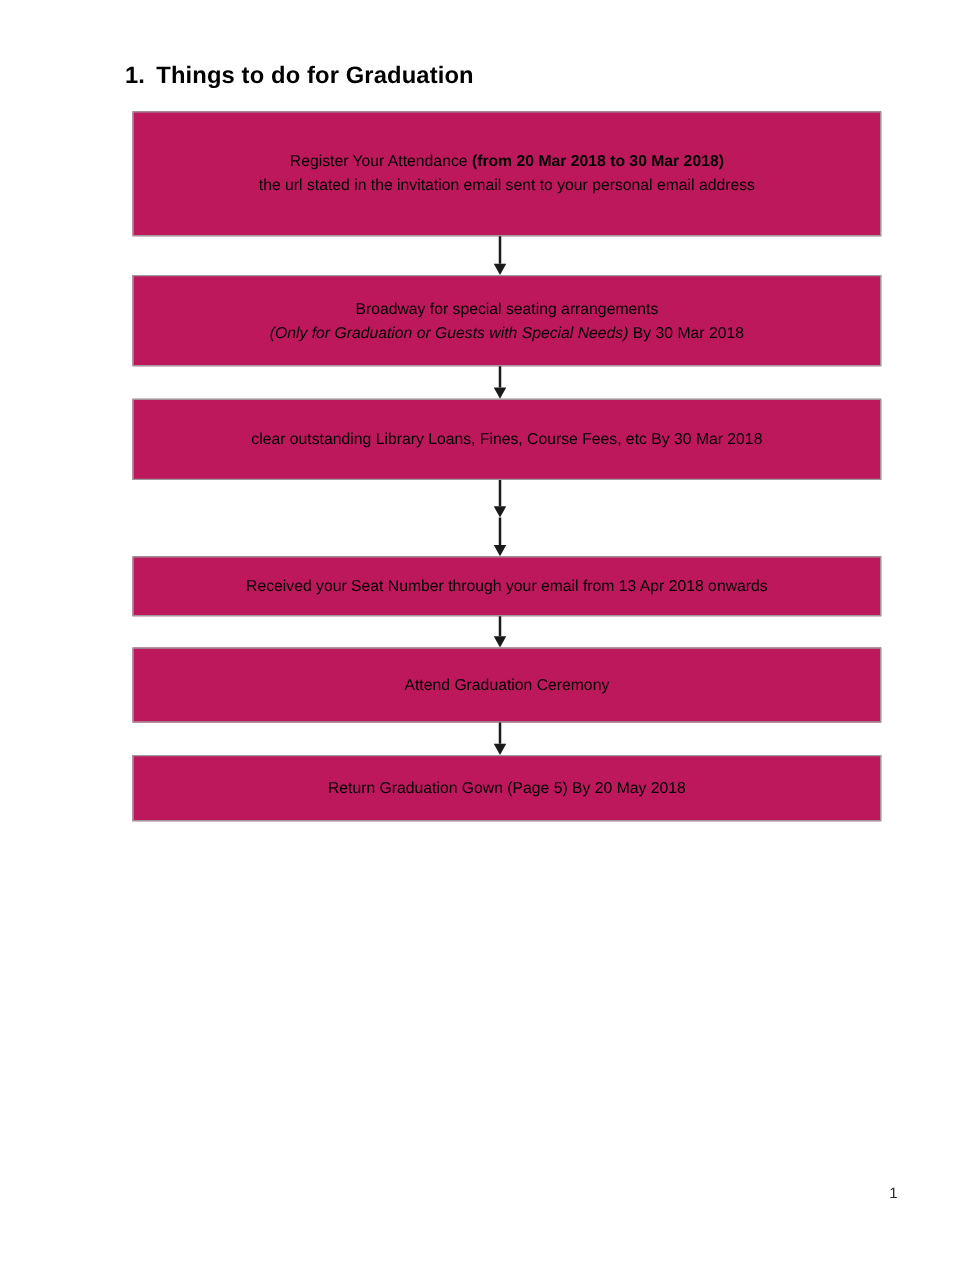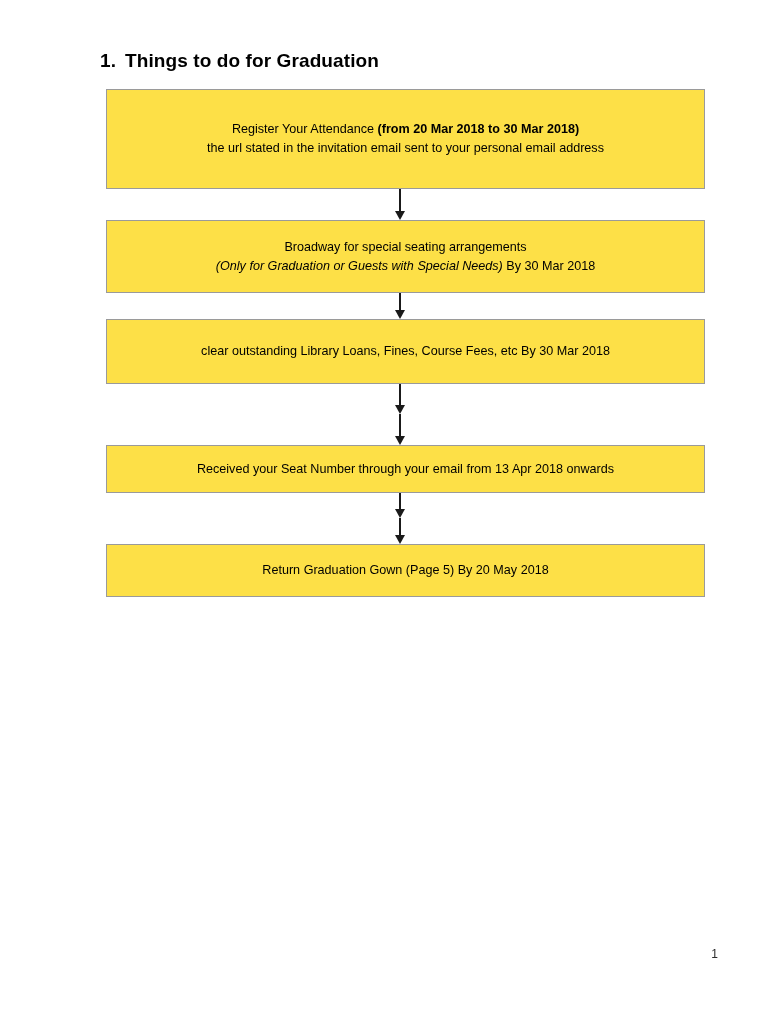--- a/index.html
+++ b/index.html
@@ -42,21 +42,21 @@
     position: absolute;
     left: 106px;
     top: 89px;
     width: 599px;
   }
 
   .node {
     position: relative;
     box-sizing: border-box;
     border: 1px solid #9a9a9a;
-    background: #fde047;
+    background: #be185d;
     display: flex;
     align-items: center;
     justify-content: center;
     text-align: center;
     font-size: 12.6px;
     line-height: 19px;
     color: #000000;
   }
   .node .inner {
     padding: 0 14px;
@@ -201,20 +201,25 @@
         </div>
     </div>
 
     <div class="connector c5">
       <div class="arrowwrap">
         <div class="shaft"></div>
         <div class="head"></div>
       </div>
     </div>
 
+    <div class="node n6">
+      <div class="inner">
+          <span class="line"><span>Attend Graduation Ceremony</span></span>
+        </div>
+    </div>
 
     <div class="connector c6">
       <div class="arrowwrap">
         <div class="shaft"></div>
         <div class="head"></div>
       </div>
     </div>
 
     <div class="node n7">
       <div class="inner">

